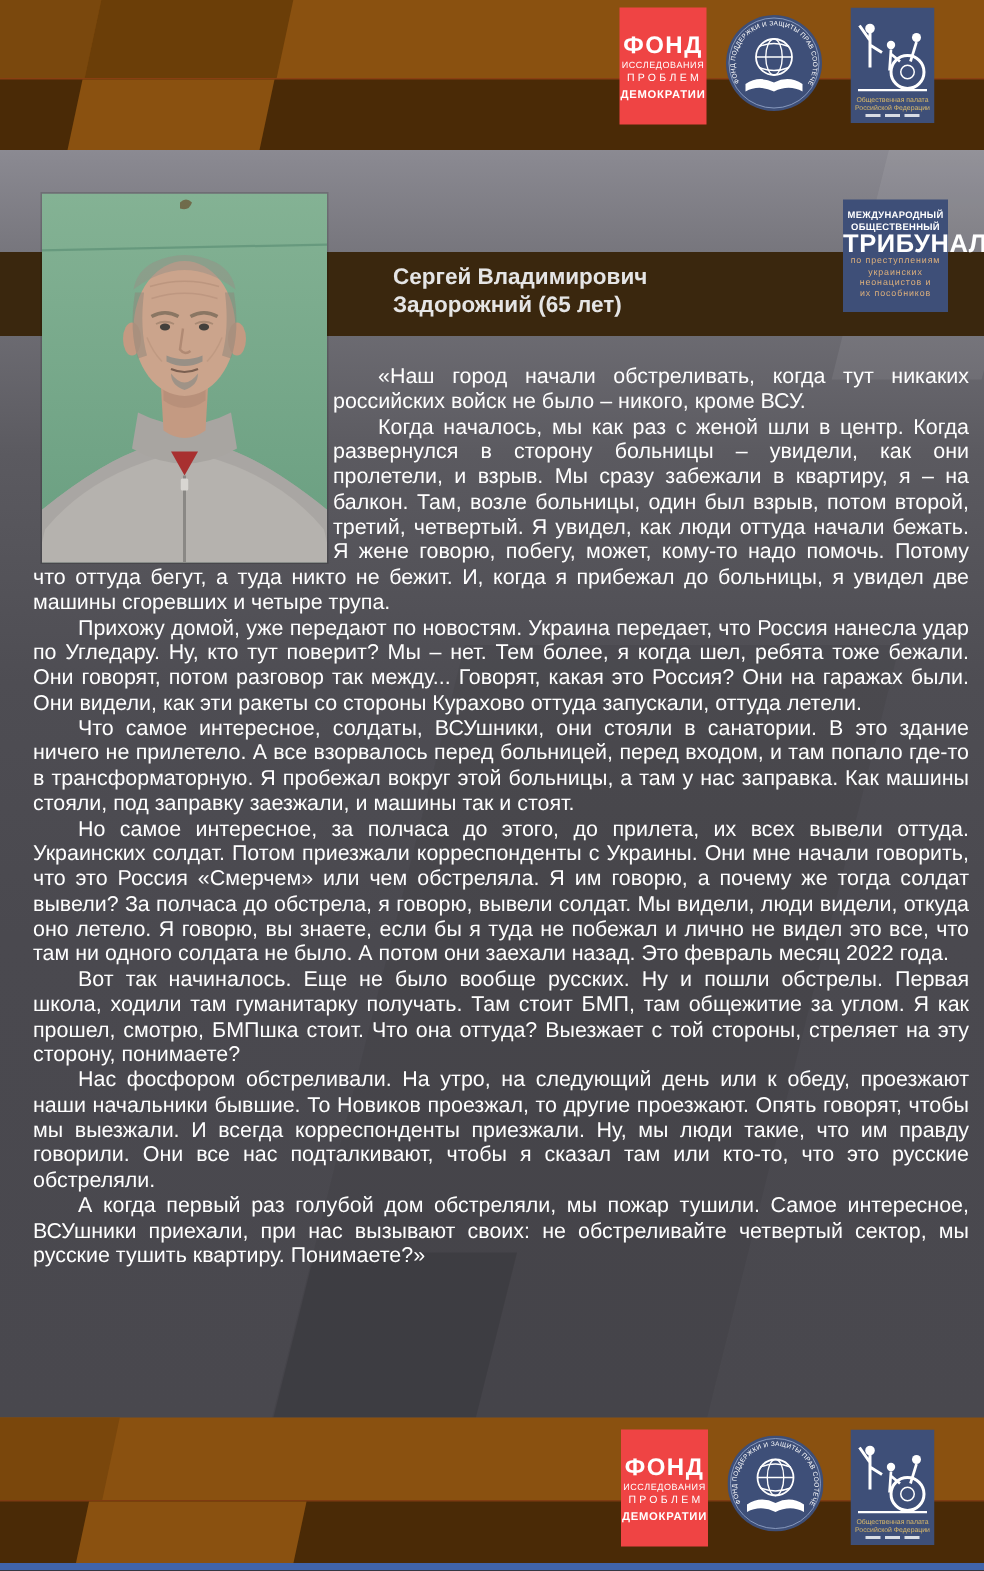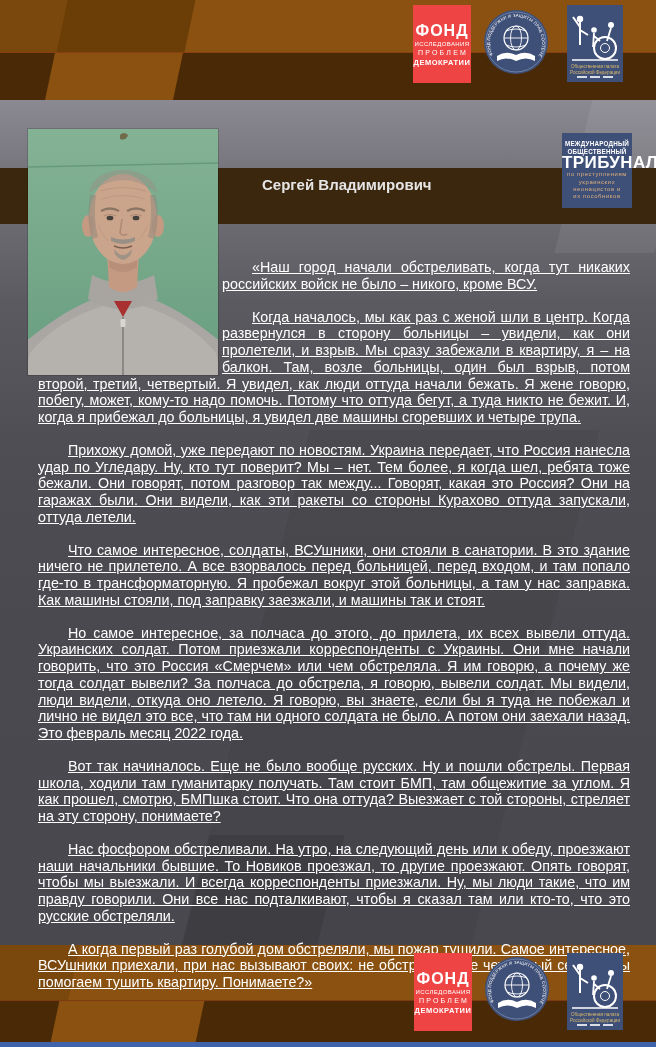--- a/index.html
+++ b/index.html
@@ -51,21 +51,21 @@
   .logo-palata { position:absolute; width:56px; height:77px; }
   .pos-fond-top { left:413px; top:5px; }    .pos-fond-bot { left:414px; top:953px; }
   .pos-globe-top { left:484px; top:10px; }  .pos-globe-bot { left:485px; top:957px; }
   .pos-palata-top { left:567px; top:5px; }  .pos-palata-bot { left:567px; top:953px; }
   
   .text-block {
     position:absolute; left:22px; top:243px; width:624px;
     color:#ffffff; font-size:14.3px; line-height:16.75px; text-align:justify;
   }
   .photo-spacer { float:left; width:200px; height:132px; }
-  .testimony p { margin:16px; text-indent:30px;text-decoration:underline; }
+  .testimony p { margin:0; text-indent:30px; }
 </style>
 </head>
 <body>
 
 <div class="page">
 
   <div class="gray-area">
     <div class="g-diag g1"></div>
     <div class="g-diag g2"></div>
     <div class="g-diag g3"></div>
@@ -83,20 +83,21 @@
     <div class="diag d-b1a"></div>
   </div>
   <div class="band band-b2">
     <div class="diag d-b2a"></div>
   </div>
   <div class="blue-bar"></div>
 
   <div class="name-band">
     <div class="name-text">
       <div>Сергей Владимирович</div>
+      <div>Задорожний (65 лет)</div>
     </div>
   </div>
 
   <div class="photo">
     <svg width="190" height="246" viewBox="0 0 190 246">
       <defs>
         <linearGradient id="wall" x1="0" y1="0" x2="0" y2="1">
           <stop offset="0" stop-color="#84b294"></stop>
             <stop offset="1" stop-color="#699e80"></stop>
         </linearGradient>
@@ -203,21 +204,21 @@
   <div class="text-block">
     <div class="photo-spacer"></div>
     <div class="testimony">
         <p>«Наш город начали обстреливать, когда тут никаких российских войск не было – никого, кроме ВСУ.</p>
         <p>Когда началось, мы как раз с женой шли в центр. Когда развернулся в сторону больницы – увидели, как они пролетели, и взрыв. Мы сразу забежали в квартиру, я – на балкон. Там, возле больницы, один был взрыв, потом второй, третий, четвертый. Я увидел, как люди оттуда начали бежать. Я жене говорю, побегу, может, кому-то надо помочь. Потому что оттуда бегут, а туда никто не бежит. И, когда я прибежал до больницы, я увидел две машины сгоревших и четыре трупа.</p>
         <p>Прихожу домой, уже передают по новостям. Украина передает, что Россия нанесла удар по Угледару. Ну, кто тут поверит? Мы – нет. Тем более, я когда шел, ребята тоже бежали. Они говорят, потом разговор так между... Говорят, какая это Россия? Они на гаражах были. Они видели, как эти ракеты со стороны Курахово оттуда запускали, оттуда летели.</p>
         <p>Что самое интересное, солдаты, ВСУшники, они стояли в санатории. В это здание ничего не прилетело. А все взорвалось перед больницей, перед входом, и там попало где-то в трансформаторную. Я пробежал вокруг этой больницы, а там у нас заправка. Как машины стояли, под заправку заезжали, и машины так и стоят.</p>
         <p>Но самое интересное, за полчаса до этого, до прилета, их всех вывели оттуда. Украинских солдат. Потом приезжали корреспонденты с Украины. Они мне начали говорить, что это Россия «Смерчем» или чем обстреляла. Я им говорю, а почему же тогда солдат вывели? За полчаса до обстрела, я говорю, вывели солдат. Мы видели, люди видели, откуда оно летело. Я говорю, вы знаете, если бы я туда не побежал и лично не видел это все, что там ни одного солдата не было. А потом они заехали назад. Это февраль месяц 2022 года.</p>
         <p>Вот так начиналось. Еще не было вообще русских. Ну и пошли обстрелы. Первая школа, ходили там гуманитарку получать. Там стоит БМП, там общежитие за углом. Я как прошел, смотрю, БМПшка стоит. Что она оттуда? Выезжает с той стороны, стреляет на эту сторону, понимаете?</p>
         <p>Нас фосфором обстреливали. На утро, на следующий день или к обеду, проезжают наши начальники бывшие. То Новиков проезжал, то другие проезжают. Опять говорят, чтобы мы выезжали. И всегда корреспонденты приезжали. Ну, мы люди такие, что им правду говорили. Они все нас подталкивают, чтобы я сказал там или кто-то, что это русские обстреляли.</p>
-        <p>А когда первый раз голубой дом обстреляли, мы пожар тушили. Самое интересное, ВСУшники приехали, при нас вызывают своих: не обстреливайте четвертый сектор, мы помогаем тушить квартиру. Понимаете?»</p>
+        <p>А когда первый раз голубой дом обстреляли, мы пожар тушили. Самое интересное, ВСУшники приехали, при нас вызывают своих: не обстреливайте четвертый сектор, мы русские тушить квартиру. Понимаете?»</p>
       </div>
   </div>
 
   <div class="logo-fond pos-fond-bot">
     <div class="l1">ФОНД</div>
     <div class="l2">ИССЛЕДОВАНИЯ</div>
     <div class="l3">ПРОБЛЕМ</div>
     <div class="l4">ДЕМОКРАТИИ</div>
   </div>
   <div class="logo-globe pos-globe-bot">

